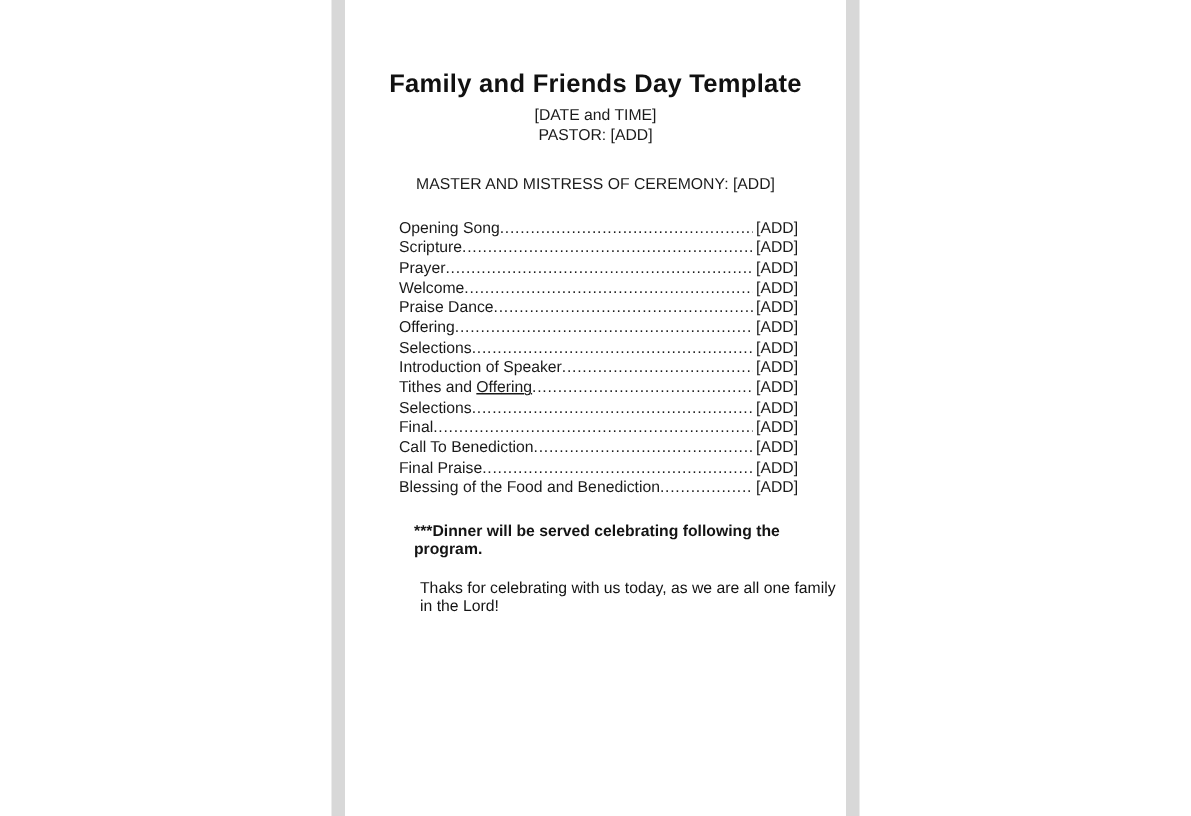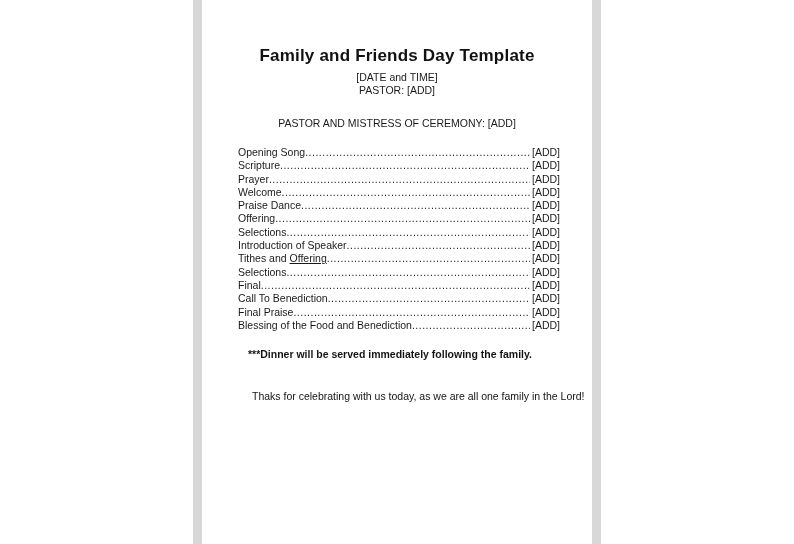--- a/index.html
+++ b/index.html
@@ -7,21 +7,21 @@
     width: 794px;
     height: 544px;
     background: #ffffff;
     font-family: "Liberation Sans", sans-serif;
     color: #1a1a1a;
     overflow: hidden;
   }
   .sheet {
     position: relative;
     margin: 0 auto;
-    width: 408px;
+    width: 352px;
     height: 544px;
     background: #ffffff;
     border-left: 9px solid #d8d8d8;
     border-right: 9px solid #d8d8d8;
     padding-top: 46px;
   }
   .doc-header { text-align: center; }
   .doc-title {
     font-size: 17px;
     font-weight: bold;
@@ -68,37 +68,37 @@
     flex: 0 0 36px;
   }
   .note-dinner {
     margin-top: 16px;
     padding-left: 46px;
     font-size: 10.5px;
     font-weight: 600;
     color: #141414;
   }
   .note-thanks {
-    margin-top: 30px;
+    margin-top: 14px;
     padding-left: 50px;
     font-size: 10.5px;
     color: #141414;
   }
 </style>
 </head>
 <body>
 
 <div class="sheet">
   <div class="doc-header">
     <div class="doc-title">Family and Friends Day Template</div>
     <div class="doc-sub">[DATE and TIME]</div>
     <div class="doc-sub">PASTOR: [ADD]</div>
   </div>
 
-  <div class="emcee-line">PASTOR AND MISTRESS OF CEREMONY: [ADD]</div>
+  <div class="emcee-line">MASTER AND MISTRESS OF CEREMONY: [ADD]</div>
 
   <div class="program-list">
       <div class="program-row">
         <span class="p-label">Opening Song</span>
         <span class="dots"></span>
         <span class="p-value">[ADD]</span>
       </div>
       <div class="program-row">
         <span class="p-label">Scripture</span>
         <span class="dots"></span>
@@ -159,15 +159,15 @@
         <span class="dots"></span>
         <span class="p-value">[ADD]</span>
       </div>
       <div class="program-row">
         <span class="p-label">Blessing of the Food and Benediction</span>
         <span class="dots"></span>
         <span class="p-value">[ADD]</span>
       </div>
     </div>
 
-  <div class="note-dinner">***Dinner will be served immediately following the family.</div>
+  <div class="note-dinner">***Dinner will be served celebrating following the program.</div>
   <div class="note-thanks">Thaks for celebrating with us today, as we are all one family in the Lord!</div>
 </div>
 
 </body></html>

